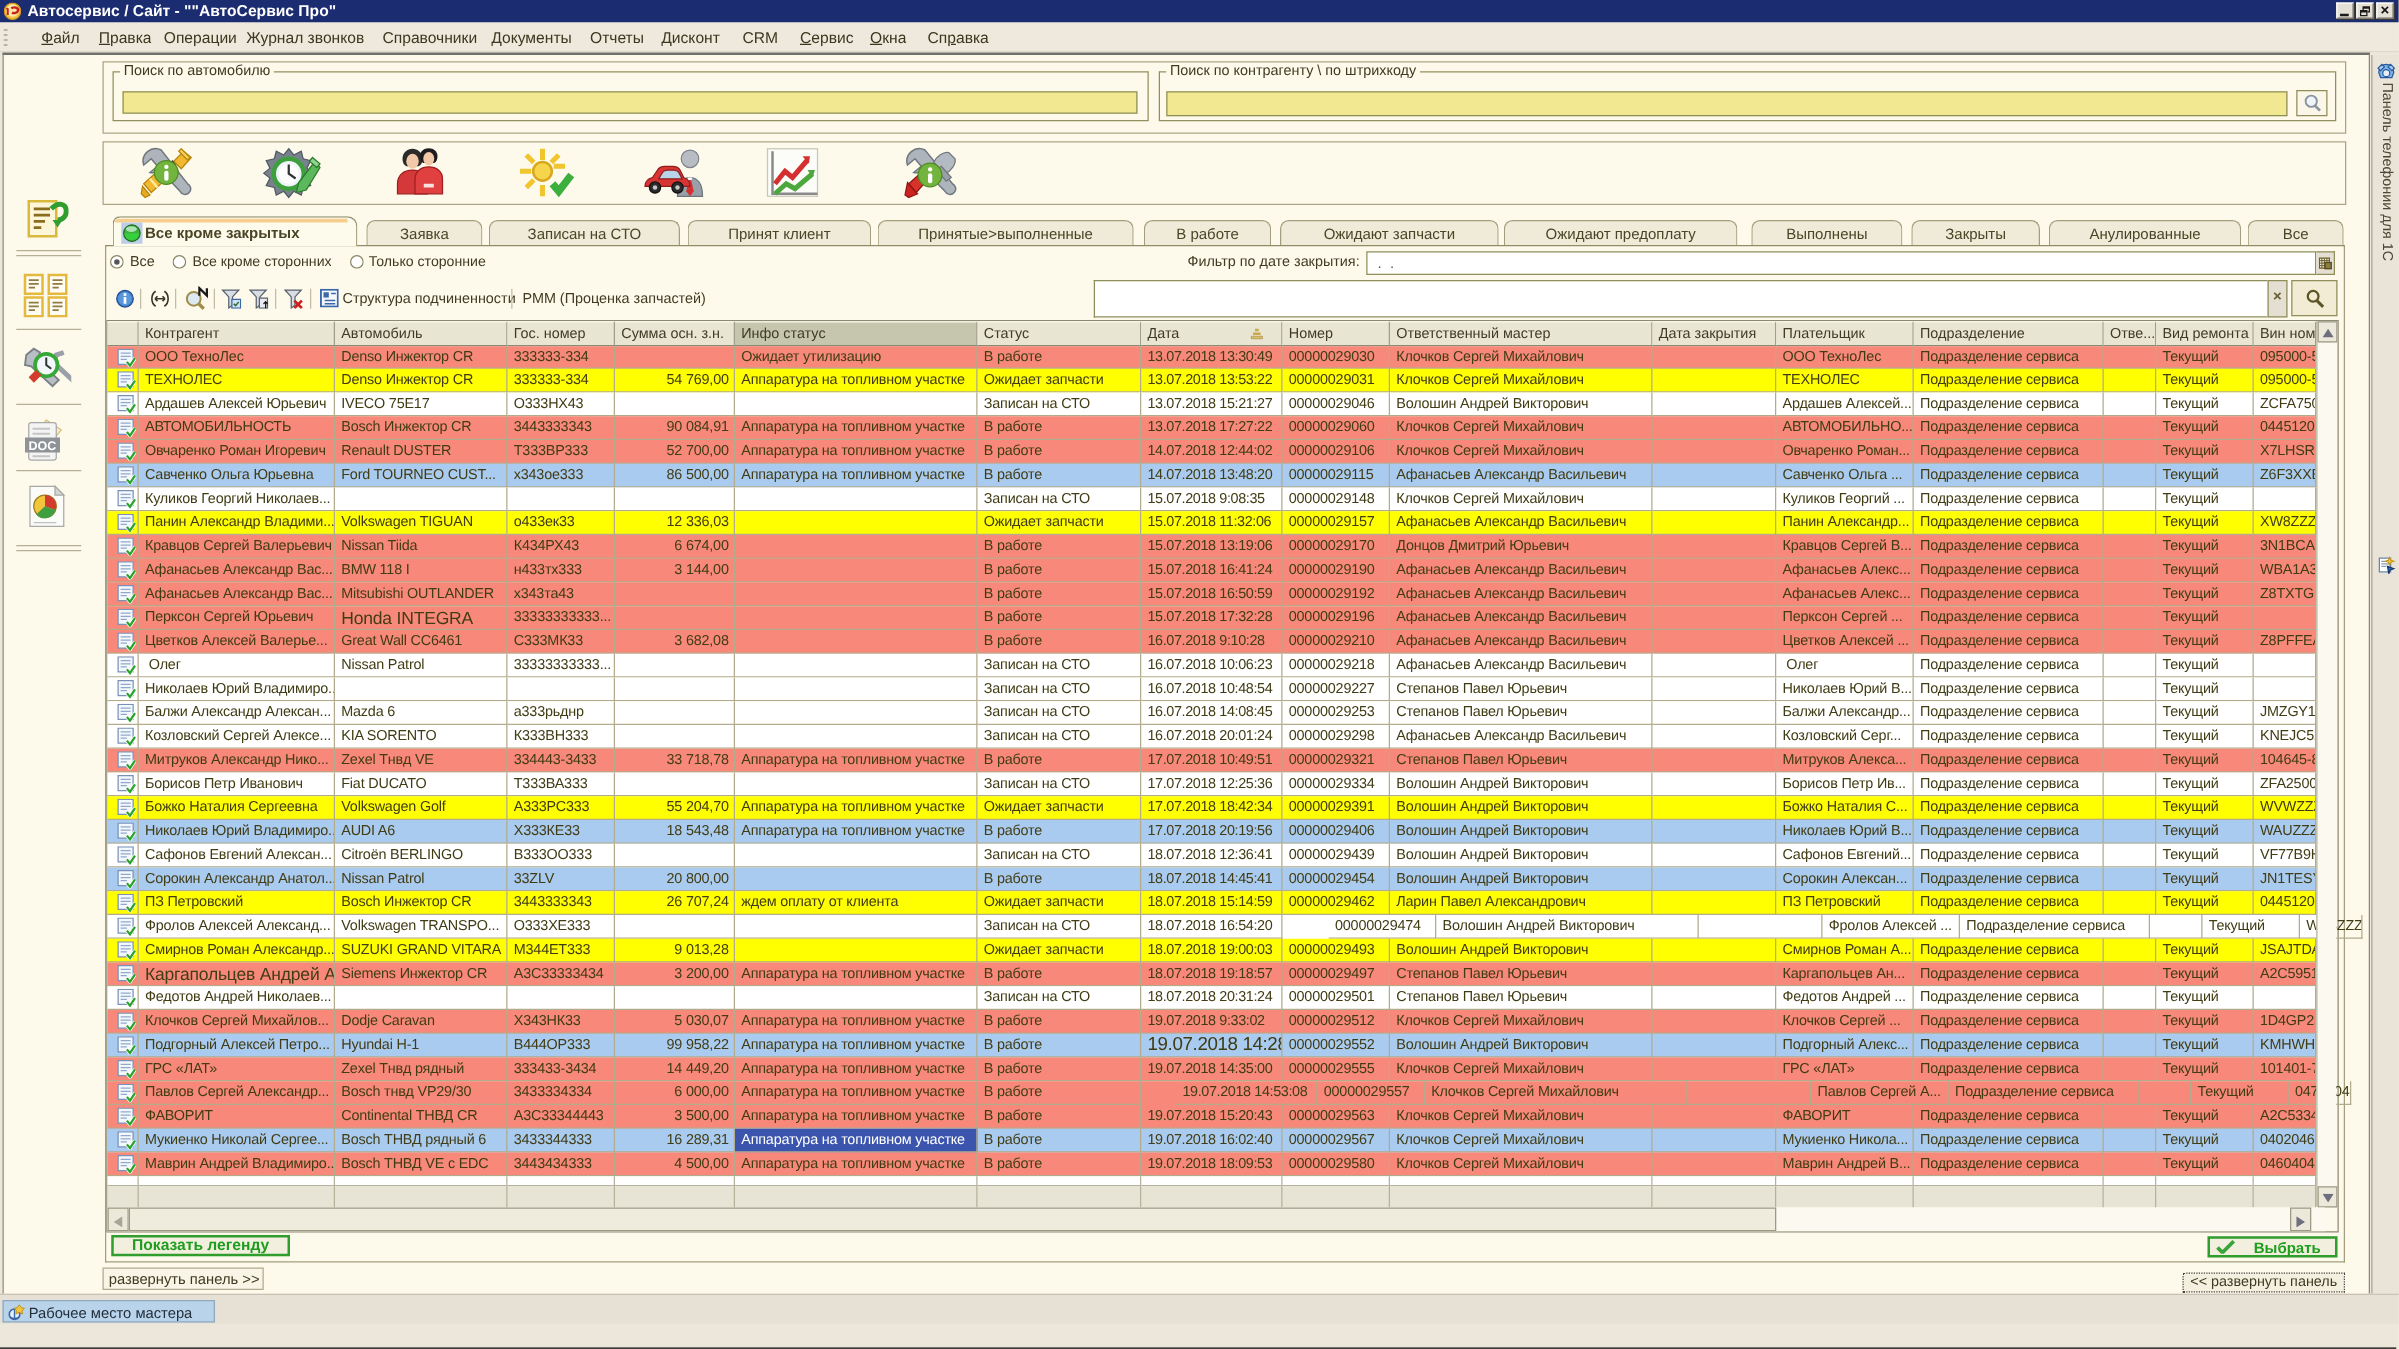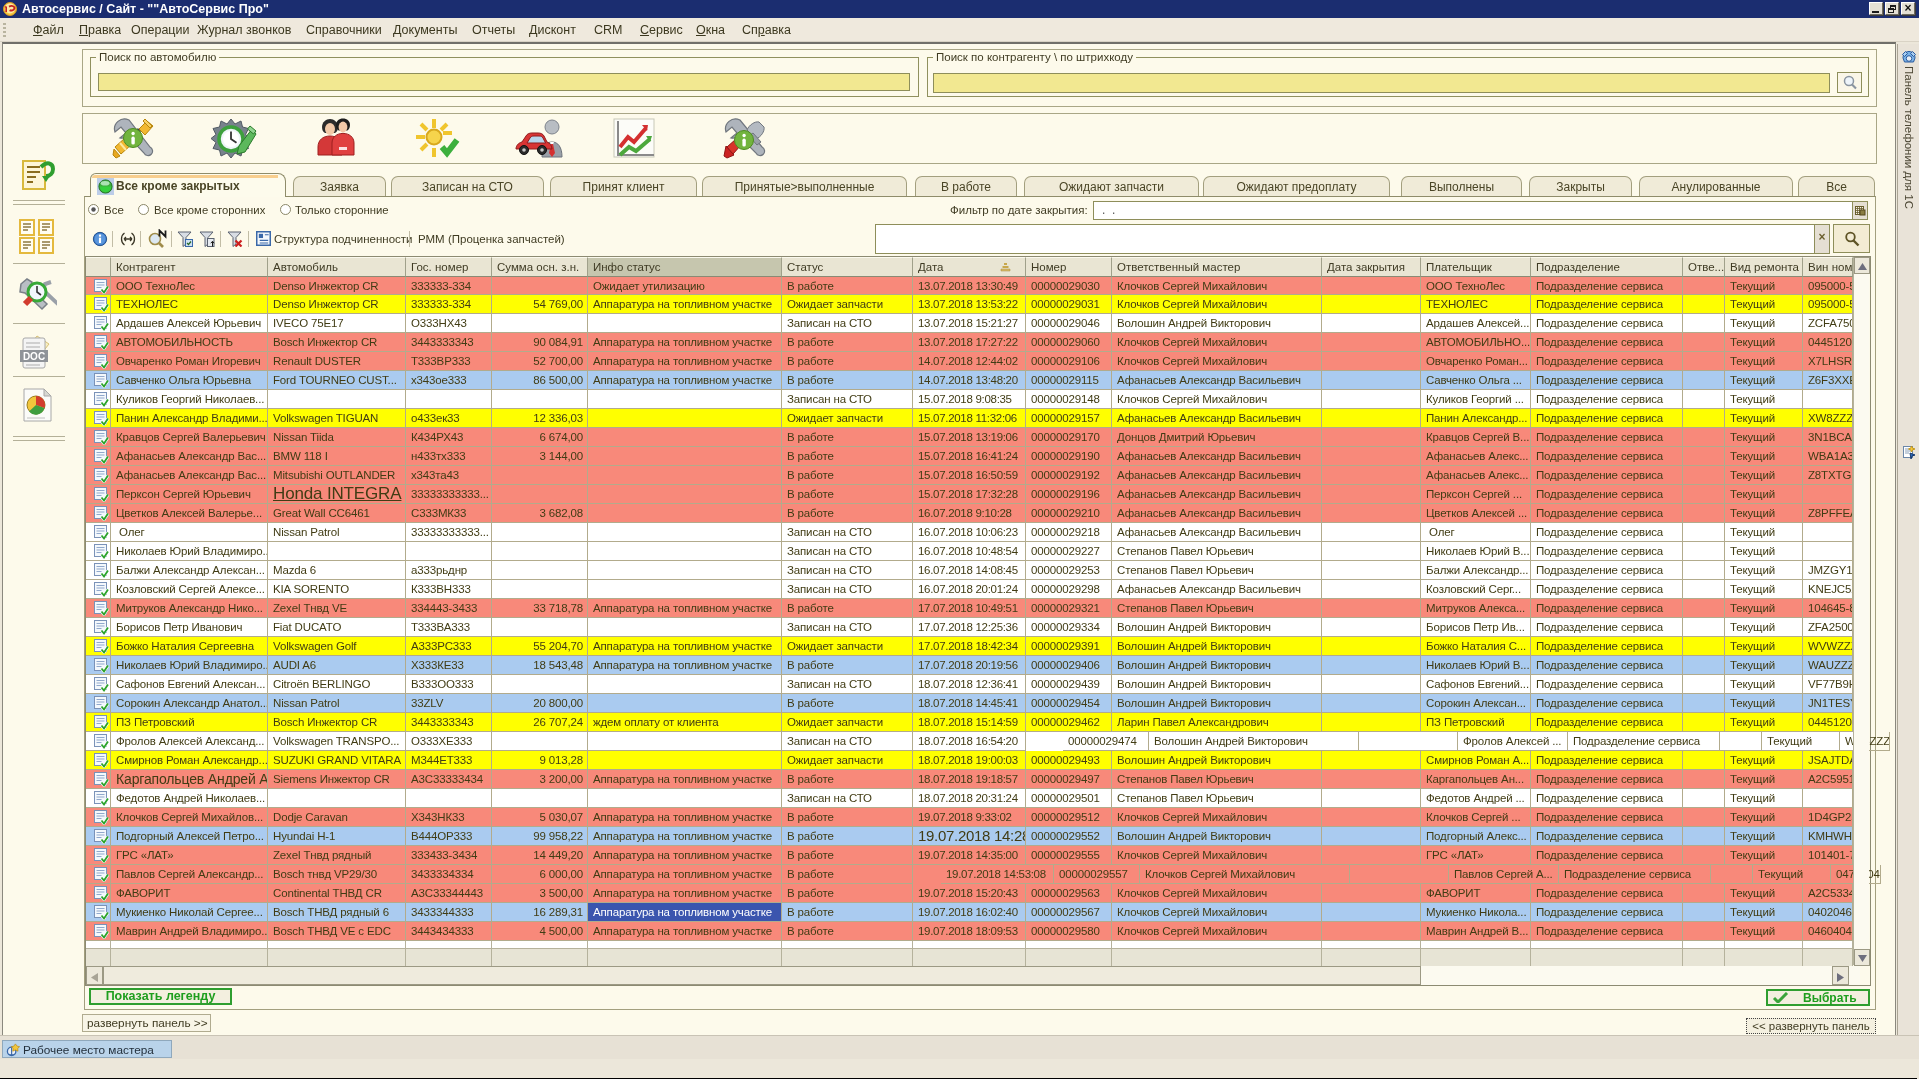--- a/index.html
+++ b/index.html
@@ -628,21 +628,21 @@
       <div style="margin:2px 0 0 7px">
         <svg width="16" height="15" viewBox="0 0 16 15" style="display:block">
           <rect x="1.5" y="0.5" width="12" height="12" fill="#f4f8fc" stroke="#7a92b8"></rect>
           <path d="M3.5 3.5h8M3.5 6h8M3.5 8.5h5" stroke="#90a8cc" stroke-width="1" fill="none"></path>
           <path d="M8.5 10.5l2.5 3L15 7.5" stroke="#ffffff" stroke-width="3" fill="none"></path>
           <path d="M8.5 10.5l2.5 3L15 7.5" stroke="#2aa32a" stroke-width="1.8" fill="none"></path>
         </svg>
       </div>
     </div>
     <div class="tx" style="position:relative;width:157px;flex:none;border-right:1px solid #b2ab8c;border-bottom:1px solid #b2ab8c;font-size:11.5px;color:#413c14;line-height:18px;letter-spacing:-0.15px;padding-left:5px;">Перксон Сергей Юрьевич</div>
-    <div class="tx" style="position:relative;width:138px;flex:none;border-right:1px solid #b2ab8c;border-bottom:1px solid #b2ab8c;font-size:17px;color:#413c14;line-height:18px;letter-spacing:-0.15px;padding-left:5px;text-decoration:underline;">Honda INTEGRA</div>
+    <div class="tx" style="position:relative;width:138px;flex:none;border-right:1px solid #b2ab8c;border-bottom:1px solid #b2ab8c;font-size:14px;color:#413c14;line-height:18px;letter-spacing:-0.15px;padding-left:5px;">Honda INTEGRA</div>
     <div class="tx" style="position:relative;width:86px;flex:none;border-right:1px solid #b2ab8c;border-bottom:1px solid #b2ab8c;font-size:11.5px;color:#413c14;line-height:18px;letter-spacing:-0.15px;padding-left:5px;">33333333333...</div>
     <div class="tx" style="position:relative;width:96px;flex:none;border-right:1px solid #b2ab8c;border-bottom:1px solid #b2ab8c;font-size:11.5px;color:#413c14;line-height:18px;letter-spacing:-0.15px;text-align:right;padding-right:4px;"></div>
     <div class="tx" style="position:relative;width:194px;flex:none;border-right:1px solid #b2ab8c;border-bottom:1px solid #b2ab8c;font-size:11.5px;color:#413c14;line-height:18px;letter-spacing:-0.15px;padding-left:5px;"></div>
     <div class="tx" style="position:relative;width:131px;flex:none;border-right:1px solid #b2ab8c;border-bottom:1px solid #b2ab8c;font-size:11.5px;color:#413c14;line-height:18px;letter-spacing:-0.15px;padding-left:5px;">В работе</div>
     <div class="tx" style="position:relative;width:113px;flex:none;border-right:1px solid #b2ab8c;border-bottom:1px solid #b2ab8c;font-size:11.5px;color:#413c14;line-height:18px;letter-spacing:-0.15px;padding-left:5px;letter-spacing:-0.3px;">15.07.2018 17:32:28</div>
     <div class="tx" style="position:relative;width:86px;flex:none;border-right:1px solid #b2ab8c;border-bottom:1px solid #b2ab8c;font-size:11.5px;color:#413c14;line-height:18px;letter-spacing:-0.15px;padding-left:5px;">00000029196</div>
     <div class="tx" style="position:relative;width:210px;flex:none;border-right:1px solid #b2ab8c;border-bottom:1px solid #b2ab8c;font-size:11.5px;color:#413c14;line-height:18px;letter-spacing:-0.15px;padding-left:5px;">Афанасьев Александр Васильевич</div>
     <div class="tx" style="position:relative;width:99px;flex:none;border-right:1px solid #b2ab8c;border-bottom:1px solid #b2ab8c;font-size:11.5px;color:#413c14;line-height:18px;letter-spacing:-0.15px;padding-left:5px;"></div>
     <div class="tx" style="position:relative;width:110px;flex:none;border-right:1px solid #b2ab8c;border-bottom:1px solid #b2ab8c;font-size:11.5px;color:#413c14;line-height:18px;letter-spacing:-0.15px;padding-left:5px;">Перксон Сергей ...</div>
     <div class="tx" style="position:relative;width:152px;flex:none;border-right:1px solid #b2ab8c;border-bottom:1px solid #b2ab8c;font-size:11.5px;color:#413c14;line-height:18px;letter-spacing:-0.15px;padding-left:5px;">Подразделение сервиса</div>

